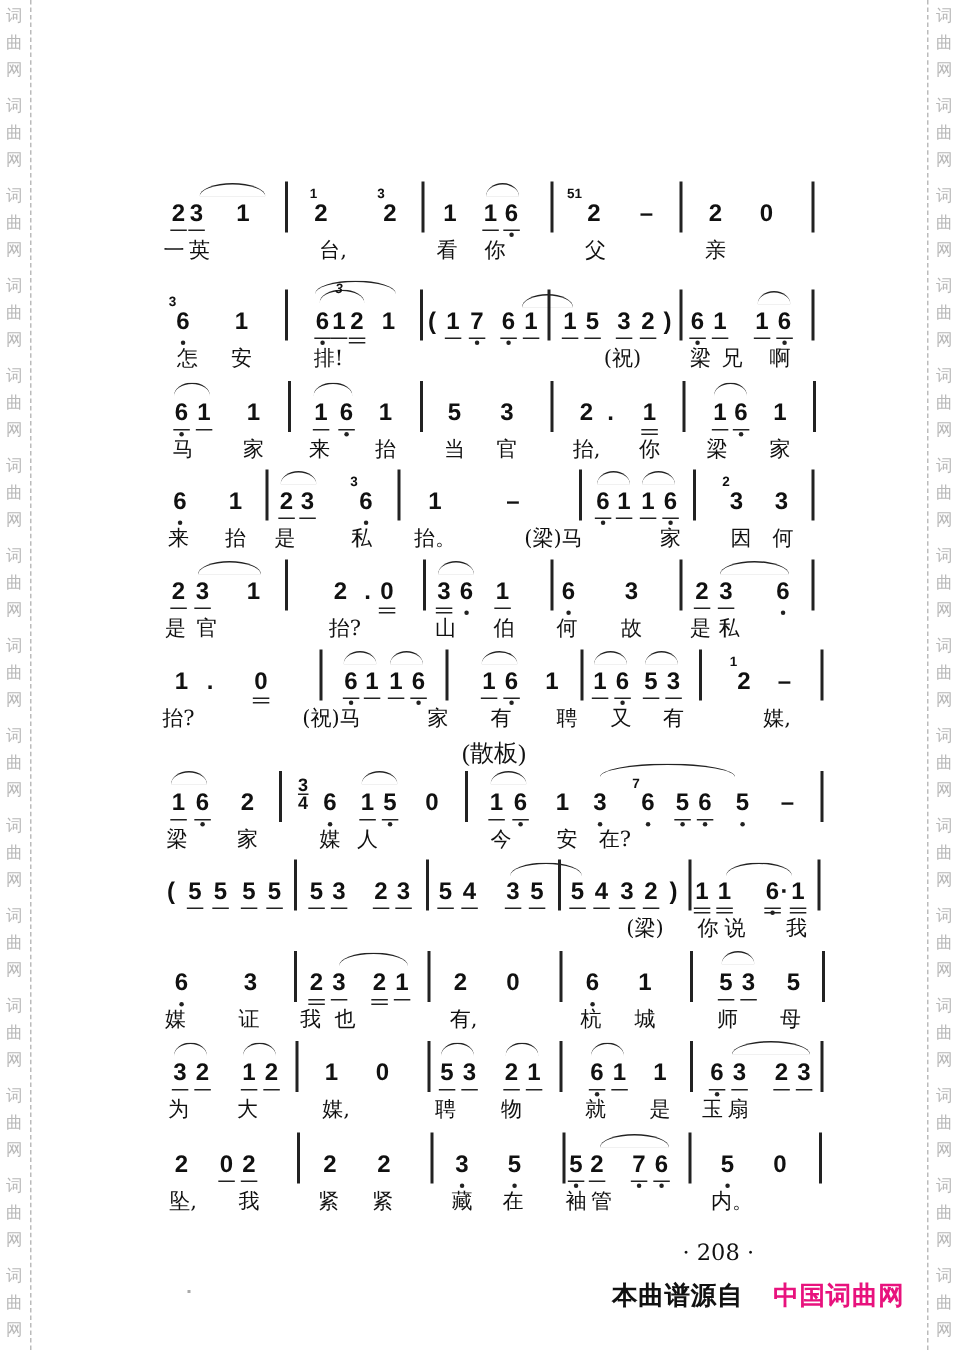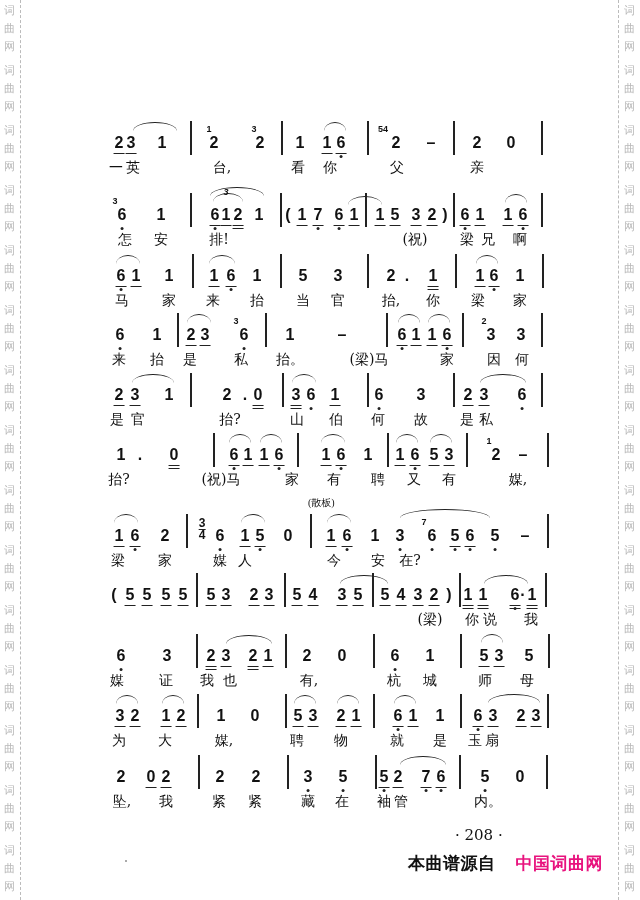--- a/index.html
+++ b/index.html
@@ -12,21 +12,21 @@
   .wm-col.right .wm-char{left:5px;}
   .staff{position:absolute;left:0;top:0;width:640px;height:900px;}
   .n{position:absolute;font-family:"Liberation Sans",sans-serif;font-weight:bold;font-size:16px;line-height:16px;transform:translateX(-50%);white-space:nowrap;}
   .n.u1::after{content:"";position:absolute;left:-1px;right:-1px;bottom:-3px;height:1.4px;background:#222;}
   .n.u2::after{content:"";position:absolute;left:-1px;right:-1px;bottom:-3px;height:1.4px;background:#222;box-shadow:0 3px 0 #222;}
   .n.ld::before{content:"";position:absolute;left:50%;bottom:-7px;width:3px;height:3px;margin-left:-1.5px;border-radius:50%;background:#222;}
   .grace{position:absolute;font-family:"Liberation Sans",sans-serif;font-weight:bold;font-size:9px;line-height:9px;transform:translateX(-50%);}
   .bar{position:absolute;width:1.6px;background:#222;}
   .slur{position:absolute;border-top:1.6px solid #222;border-radius:50% 50% 0 0 / 100% 100% 0 0;height:8px;}
   .ly{position:absolute;font-family:"DejaVu Serif",serif;font-size:14px;line-height:16px;transform:translateX(-50%);white-space:nowrap;color:#111;}
-  .anno{position:absolute;font-family:Liberation Serif, serif;font-size:10px;line-height:14px;white-space:nowrap;}
+  .anno{position:absolute;font-family:Liberation Serif, serif;font-size:16px;line-height:14px;white-space:nowrap;}
   .ts{position:absolute;font-family:"Liberation Sans",sans-serif;font-weight:bold;font-size:12px;line-height:11px;text-align:center;transform:translateX(-50%);}
   .ts span{display:block;}
   .ts span:first-child{border-bottom:1.4px solid #222;}
   .pageno{position:absolute;left:455px;top:826px;font-family:"DejaVu Serif",serif;font-size:15px;}
   .src{position:absolute;left:408px;top:852px;font-family:"DejaVu Sans",sans-serif;font-weight:bold;font-size:17px;letter-spacing:0.5px;}
   .src .label{color:#111;}
   .src .site{color:#e8127d;margin-left:20px;}
   .speck{position:absolute;left:125px;top:860px;width:2px;height:2px;background:#aaa;}
 </style>
 </head>
@@ -132,21 +132,21 @@
     <span class="n u1" style="left: 131px; top: 135px;">3</span>
     <span class="n " style="left: 162px; top: 135px;">1</span>
     <span class="n " style="left: 214px; top: 135px;">2</span>
     <span class="grace" style="left: 209px; top: 125px;">1</span>
     <span class="n " style="left: 260px; top: 135px;">2</span>
     <span class="grace" style="left: 254px; top: 125px;">3</span>
     <span class="n " style="left: 300px; top: 135px;">1</span>
     <span class="n u1" style="left: 327px; top: 135px;">1</span>
     <span class="n u1 ld" style="left: 341px; top: 135px;">6</span>
     <span class="n " style="left: 396px; top: 135px;">2</span>
-    <span class="grace" style="left: 383px; top: 125px;">54</span>
+    <span class="grace" style="left: 383px; top: 125px;">51</span>
     <span class="n " style="left: 431px; top: 135px;">–</span>
     <span class="n " style="left: 477px; top: 135px;">2</span>
     <span class="n " style="left: 511px; top: 135px;">0</span>
     <div class="bar" style="left: 190px; top: 121px; height: 34px;"></div>
     <div class="bar" style="left: 281px; top: 121px; height: 34px;"></div>
     <div class="bar" style="left: 367px; top: 121px; height: 34px;"></div>
     <div class="bar" style="left: 453px; top: 121px; height: 34px;"></div>
     <div class="bar" style="left: 541px; top: 121px; height: 34px;"></div>
     <div class="slur" style="left: 133px; top: 122px; width: 44px;"></div>
     <div class="slur" style="left: 324px; top: 122px; width: 22px;"></div>

